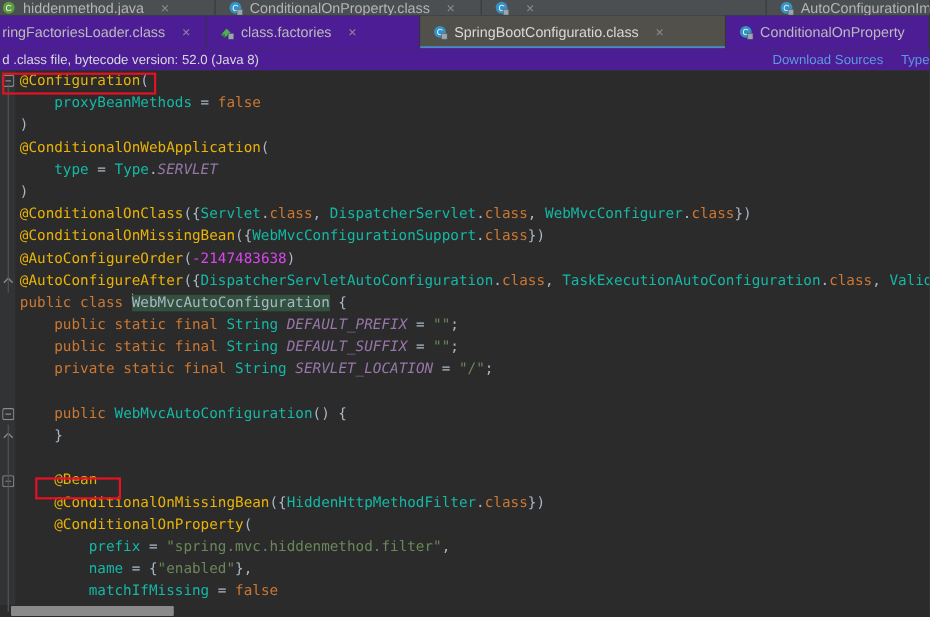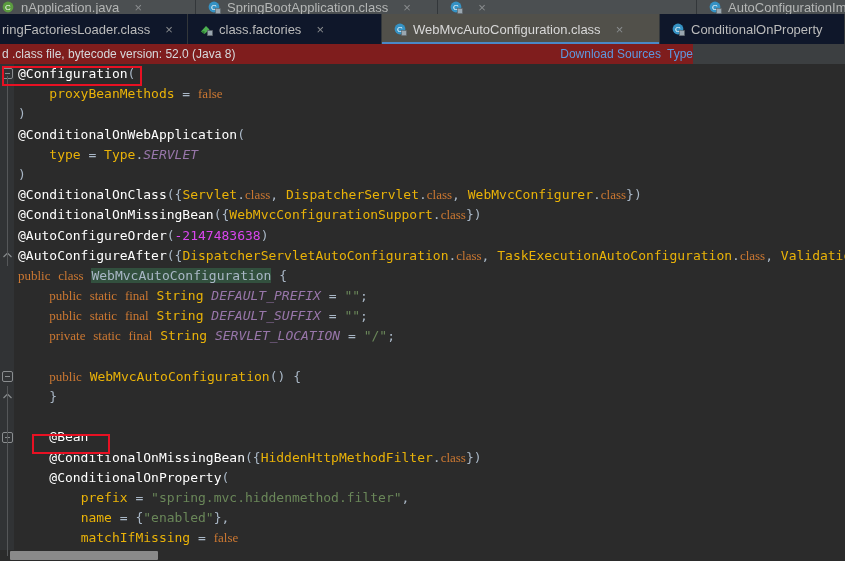--- a/index.html
+++ b/index.html
@@ -28,21 +28,21 @@
   #tabrow-top { top: 0; height: 14px; }
   #tabrow-main { top: 14px; height: 30px; }
 
   .tab {
     position: relative;
     display: flex;
     align-items: center;
     gap: 6px;
     padding: 0 10px 0 12px;
     box-sizing: border-box;
-    background: #0f172a;
+    background: #4c1d95;
     border-right: 1px solid #33373a;
     color: #bbbbbb;
     font-size: 13px;
     white-space: nowrap;
     flex: 0 0 auto;
     cursor: default;
   }
   #tabrow-top .tab { background: #4b4f51; color: #b4b6b5; font-size: 13px; }
   .tab.selected {
     background: #51504a;
@@ -72,38 +72,38 @@
     position: relative;
     flex: 0 0 auto;
     display: inline-block;
   }
   .ficon svg { display: block; }
 
   
   #notice-bar {
     position: absolute;
     top: 44px; left: 0;
-    width: 693px; height: 20px;
-    background: #7f1d1d;
+    width: 845px; height: 20px;
+    background: #4c1d95;
     display: flex;
     align-items: center;
     box-sizing: border-box;
     overflow: hidden;
     justify-content: flex-end;
   }
   #notice-text {
     font-size: 12px;
     color: #d6d9dc;
     padding-left: 2px;
     white-space: nowrap;
   }
   #notice-actions {
     margin-left: auto;
     display: flex;
-    gap: 6px;
+    gap: 16px;
     padding-right: 0;
     white-space: nowrap;
   }
   .notice-link {
     font-size: 12px;
     color: #5d9ae0;
     cursor: pointer;
     white-space: nowrap;
   }
 
@@ -144,25 +144,25 @@
     font-family: "DejaVu Sans Mono", monospace;
     font-size: 13px;
     line-height: 20.2px;
     white-space: pre;
     color: #a9b7c6;
     overflow: hidden;
   }
   .line { height: 20.2px; padding-left: 4px; white-space: pre; }
 
   
-  .kw    { color: #cc7832; font-family: Liberation Serif, serif; }         
-  .ann   { color: #ffffff; }         
+  .kw    { color: #cc7832; }         
+  .ann   { color: #eab308; }         
   .str   { color: #6a8759; }         
   .num   { color: #d946ef; }         
-  .cls   { color: #eab308; }         
+  .cls   { color: #14b8a6; }         
   .konst { color: #9876aa; font-style: italic; }
   .punct { color: #a9b7c6; }
 
   
   .selname {
     background: #32503e;
     position: relative;
   }
   .caret {
     display: inline-block;
@@ -203,32 +203,32 @@
 <div id="app">
 
   <div class="tabrow" id="tabrow-top">
       <div class="tab" style="width: 196px; padding-left: 2px;">
         <span class="ficon">
           <svg width="13" height="13" viewBox="0 0 13 13">
             <circle cx="6" cy="6" r="5.4" fill="#5b9c3f"></circle>
             <text x="6" y="9" font-size="8" font-family="Liberation Sans, sans-serif" fill="#ffffff" text-anchor="middle">C</text>
           </svg>
         </span>
-        <span class="tab-label">nApplication.java</span>
+        <span class="tab-label">hiddenmethod.java</span>
         <span class="tab-close">×</span>
       </div>
       <div class="tab" style="width: 242px;">
         <span class="ficon">
           <svg width="13" height="13" viewBox="0 0 13 13">
             <circle cx="6" cy="6" r="5.4" fill="#3592c4"></circle>
             <text x="6" y="9" font-size="8" font-family="Liberation Sans, sans-serif" fill="#ffffff" text-anchor="middle">C</text>
             <rect x="7.5" y="7.5" width="5" height="5.2" fill="#9aa7b0" stroke="#5a6167" stroke-width="0.6"></rect>
           </svg>
         </span>
-        <span class="tab-label">SpringBootApplication.class</span>
+        <span class="tab-label">ConditionalOnProperty.class</span>
         <span class="tab-close">×</span>
       </div>
       <div class="tab" style="width: 259px;">
         <span class="ficon">
           <svg width="13" height="13" viewBox="0 0 13 13">
             <circle cx="6" cy="6" r="5.4" fill="#3592c4"></circle>
             <text x="6" y="9" font-size="8" font-family="Liberation Sans, sans-serif" fill="#ffffff" text-anchor="middle">C</text>
             <rect x="7.5" y="7.5" width="5" height="5.2" fill="#9aa7b0" stroke="#5a6167" stroke-width="0.6"></rect>
           </svg>
         </span>
@@ -263,21 +263,21 @@
         <span class="tab-close">×</span>
       </div>
       <div class="tab selected" style="width: 278px;">
         <span class="ficon">
           <svg width="13" height="13" viewBox="0 0 13 13">
             <circle cx="6" cy="6" r="5.4" fill="#3592c4"></circle>
             <text x="6" y="9" font-size="8" font-family="Liberation Sans, sans-serif" fill="#ffffff" text-anchor="middle">C</text>
             <rect x="7.5" y="7.5" width="5" height="5.2" fill="#9aa7b0" stroke="#5a6167" stroke-width="0.6"></rect>
           </svg>
         </span>
-        <span class="tab-label">WebMvcAutoConfiguration.class</span>
+        <span class="tab-label">SpringBootConfiguratio.class</span>
         <span class="tab-close">×</span>
       </div>
       <div class="tab" style="width: 185px;">
         <span class="ficon">
           <svg width="13" height="13" viewBox="0 0 13 13">
             <circle cx="6" cy="6" r="5.4" fill="#3592c4"></circle>
             <text x="6" y="9" font-size="8" font-family="Liberation Sans, sans-serif" fill="#ffffff" text-anchor="middle">C</text>
             <rect x="7.5" y="7.5" width="5" height="5.2" fill="#9aa7b0" stroke="#5a6167" stroke-width="0.6"></rect>
           </svg>
         </span>

